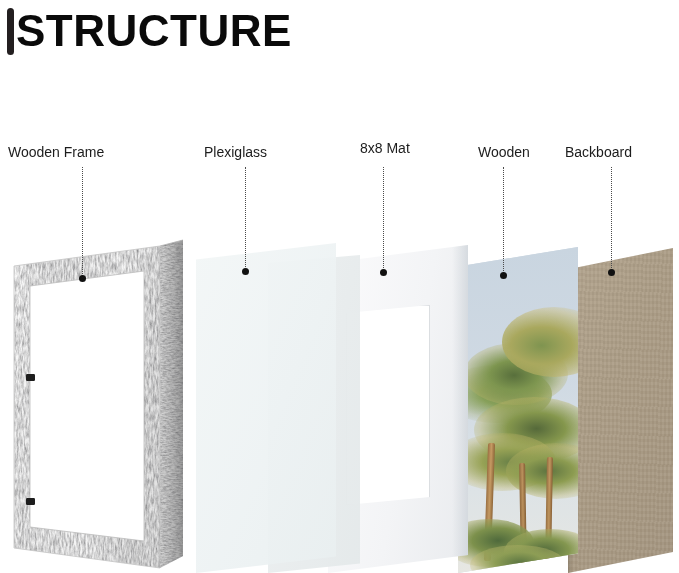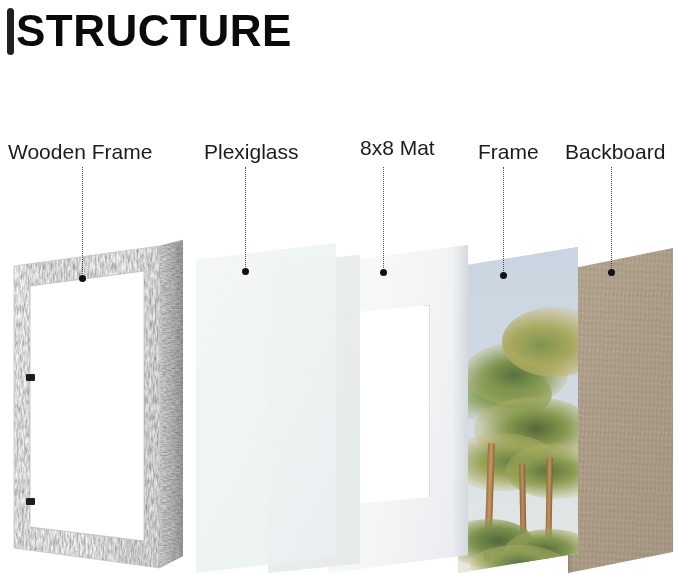--- a/index.html
+++ b/index.html
@@ -37,21 +37,21 @@
     letter-spacing: 0.5px;
     color: #0a0a0a;
     line-height: 58px;
     white-space: nowrap;
     font-family: "Liberation Sans", sans-serif;
   }
 
   
   .layer-label {
     position: absolute;
-    font-size: 21px;
+    font-size: 14px;
     color: #1c1c1c;
     white-space: nowrap;
     line-height: 24px;
     font-family: "Liberation Sans", sans-serif;
   }
 
   
   .leader {
     position: absolute;
     width: 1px;
@@ -169,21 +169,21 @@
 <body>
 
 <div id="title-block">
   <div id="title-accent"></div>
   <div id="page-title">STRUCTURE</div>
 </div>
 
 <div class="layer-label" style="left:8px;  top:140px;">Wooden Frame</div>
 <div class="layer-label" style="left:204px; top:140px;">Plexiglass</div>
 <div class="layer-label" style="left:360px; top:136px;">8x8 Mat</div>
-<div class="layer-label" style="left:478px; top:140px;">Frame</div>
+<div class="layer-label" style="left:478px; top:140px;">Wooden</div>
 <div class="layer-label" style="left:565px; top:140px;">Backboard</div>
 
 <div id="stack">
 
   <div class="panel" id="backboard">
     <div id="backboard-grain"></div>
     <div id="backboard-edge"></div>
   </div>
 
   <div class="panel" id="photo">

